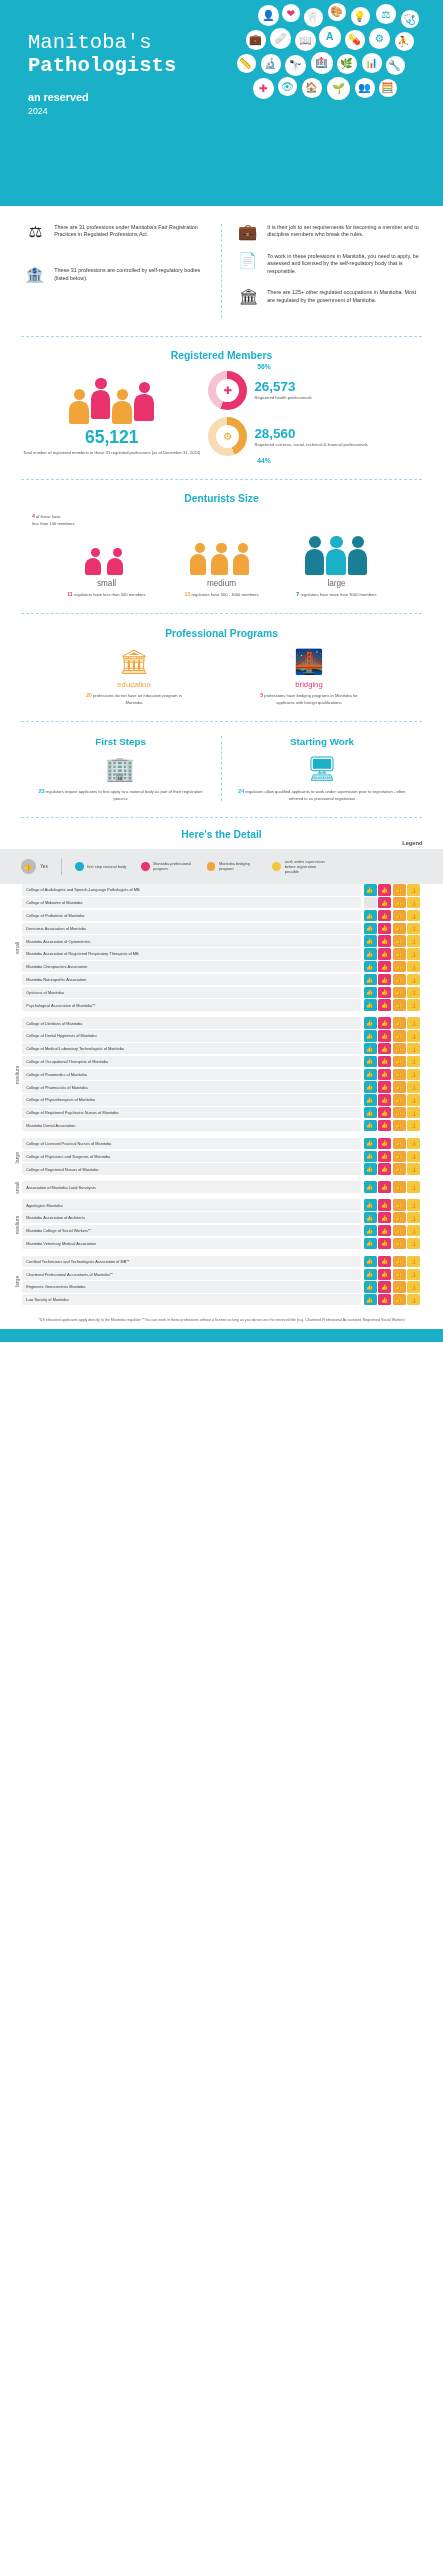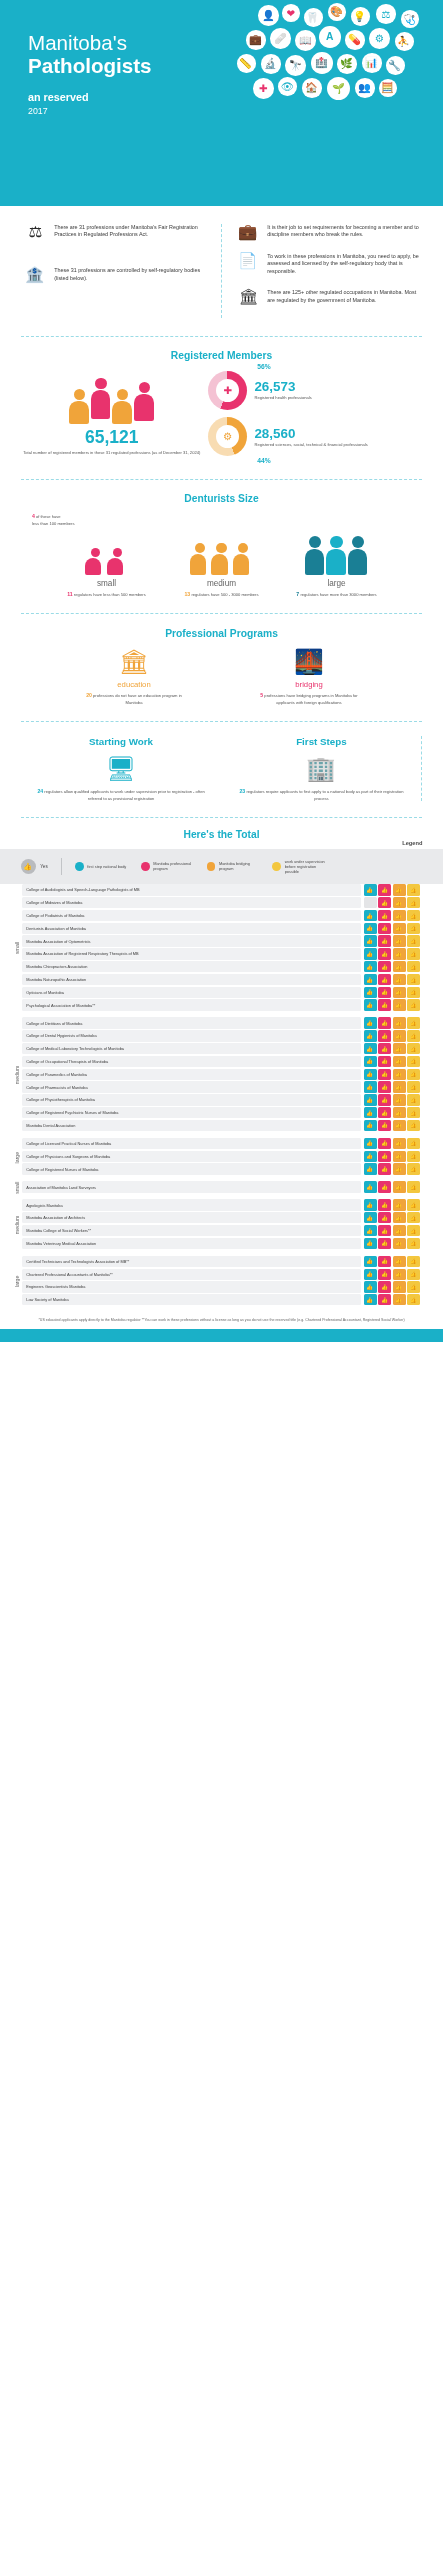--- a/index.html
+++ b/index.html
@@ -17,20 +17,21 @@
     height: 206px;
     position: relative;
     overflow: hidden;
     padding: 31px 0 0 28px;
   }
   .header h1 {
     color: #ffffff;
     font-size: 20.6px;
     font-weight: 400;
     line-height: 1.12;
+    font-family: Liberation Mono, monospace;
   }
   .header h1 .bold { font-weight: bold; display: block; }
   .header .sub {
     color: #ffffff;
     font-size: 10.8px;
     font-weight: bold;
     margin-top: 13.4px;
   }
   .header .year {
     color: #ffffff;
@@ -184,21 +185,21 @@
 <body>
 
 <div class="page">
 
   <div class="header">
     <h1>
       <span>Manitoba's</span>
       <span class="bold">Pathologists</span>
     </h1>
     <div class="sub">an reserved</div>
-    <div class="year">2017</div>
+    <div class="year">2024</div>
 
     <div class="icon-cluster">
       <div class="ibubble" style="left:57px;top:5.2px;width:20.6px;height:20.6px;">👤</div>
       <div class="ibubble" style="left:81px;top:4.1px;width:17.5px;height:17.5px;color:#e8336d;">❤</div>
       <div class="ibubble" style="left:103px;top:8.2px;width:18.5px;height:18.5px;">🦷</div>
       <div class="ibubble" style="left:127px;top:3.1px;width:17.5px;height:17.5px;color:#f0a43a;">🎨</div>
       <div class="ibubble" style="left:150px;top:7.2px;width:18.5px;height:18.5px;color:#f3c73f;">💡</div>
       <div class="ibubble" style="left:175px;top:4.1px;width:19.6px;height:19.6px;">⚖</div>
       <div class="ibubble" style="left:200px;top:10.3px;width:17.5px;height:17.5px;color:#e8336d;">🩺</div>
 
@@ -398,43 +399,43 @@
           <span>professions have bridging programs in Manitoba for applicants with foreign qualifications</span>
         </div>
       </div>
     </div>
   </div>
 
   <div class="divider"></div>
 
   <div class="section">
     <div class="steps">
+      <div class="scol left">
+        <h3>First Steps</h3>
+        <div style="font-size:24px;color:#1ab0c8;">🏢</div>
+        <div class="desc">
+          <b>23</b>
+          <span>regulators require applicants to first apply to a national body as part of their registration process</span>
+        </div>
+      </div>
       <div class="scol">
         <h3>Starting Work</h3>
         <div style="font-size:24px;color:#1ab0c8;">🖥</div>
         <div class="desc">
           <b>24</b>
           <span>regulators allow qualified applicants to work under supervision prior to registration - often referred to as provisional registration</span>
         </div>
       </div>
-      <div class="scol left">
-        <h3>First Steps</h3>
-        <div style="font-size:24px;color:#1ab0c8;">🏢</div>
-        <div class="desc">
-          <b>23</b>
-          <span>regulators require applicants to first apply to a national body as part of their registration process</span>
-        </div>
-      </div>
     </div>
   </div>
 
   <div class="divider"></div>
 
   <div style="padding-top:11.3px;">
-    <h2 style="text-align:center;font-size:10.3px;font-weight:bold;color:#1ab0c8;">Here's the Total</h2>
+    <h2 style="text-align:center;font-size:10.3px;font-weight:bold;color:#1ab0c8;">Here's the Detail</h2>
     <div class="legend-title">Legend</div>
     <div class="legend-wrap">
       <div class="legend">
         <div class="yes">
           <div class="ycirc">👍</div>
           <div class="ylab">Yes</div>
         </div>
         <div class="sep"></div>
         <div class="litem">
           <div class="dot c-teal"></div>

